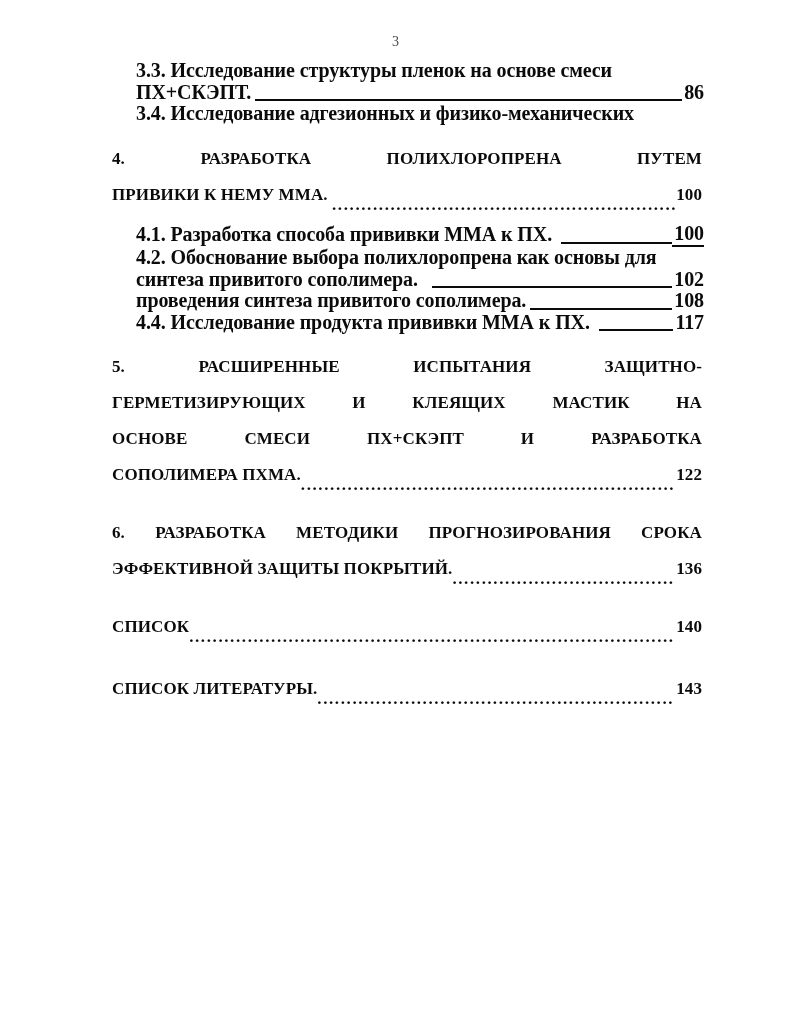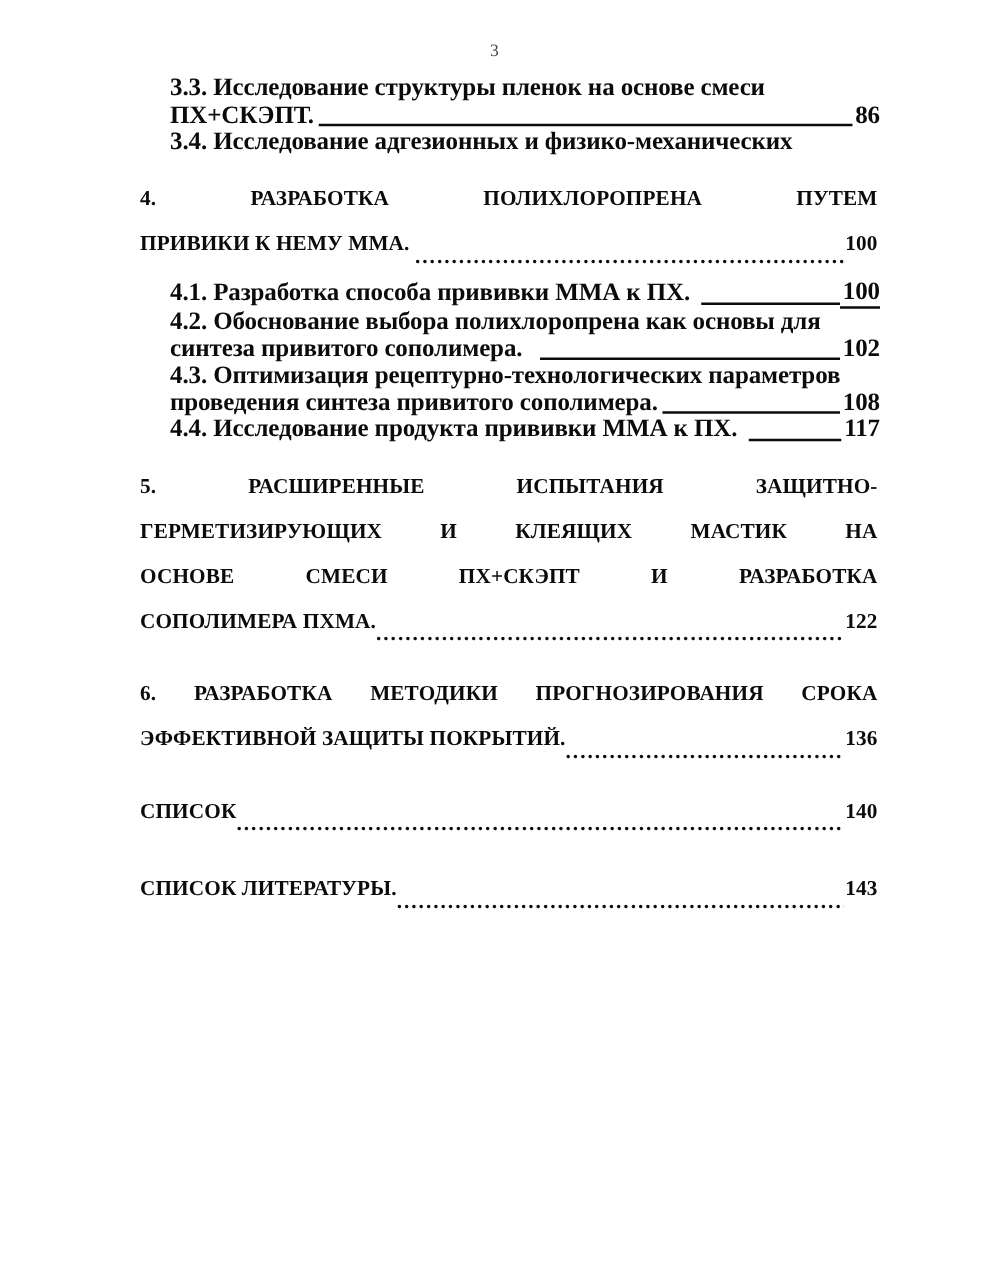--- a/index.html
+++ b/index.html
@@ -192,21 +192,20 @@
     <div class="entry sub">
       <div class="wrapline">4.2. Обоснование выбора полихлоропрена как основы для</div>
       <div class="row">
         <span class="txt">синтеза привитого сополимера.  </span>
         <span class="lead-solid"></span>
         <span class="pg">102</span>
       </div>
     </div>
 
     <div class="entry sub">
-      <div class="wrapline">4.3. Оптимизация рецептурно-технологических параметров</div>
       <div class="row">
         <span class="txt">проведения синтеза привитого сополимера.</span>
         <span class="lead-solid"></span>
         <span class="pg">108</span>
       </div>
     </div>
 
     <div class="entry sub">
       <div class="row">
         <span class="txt">4.4. Исследование продукта прививки ММА к ПХ. </span>

